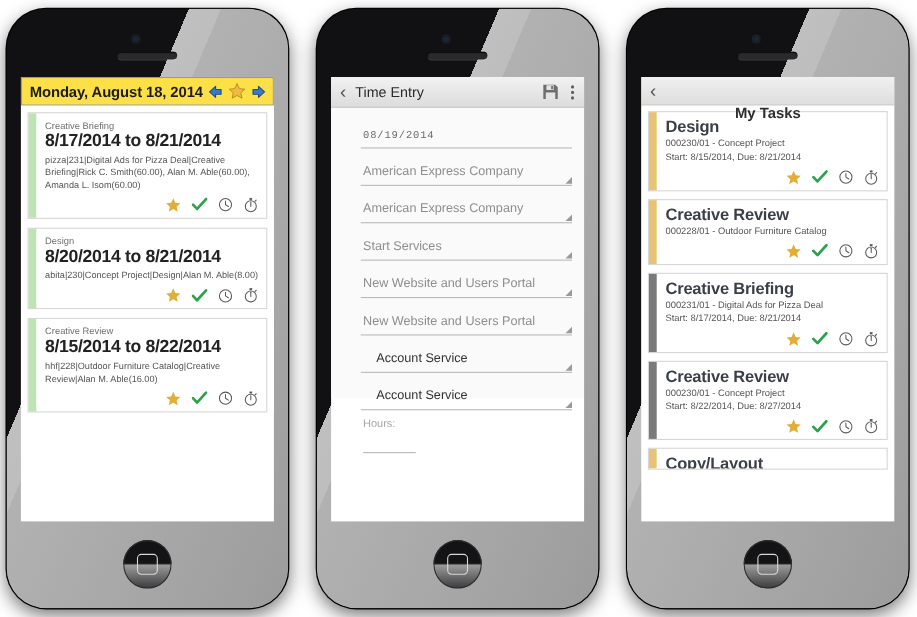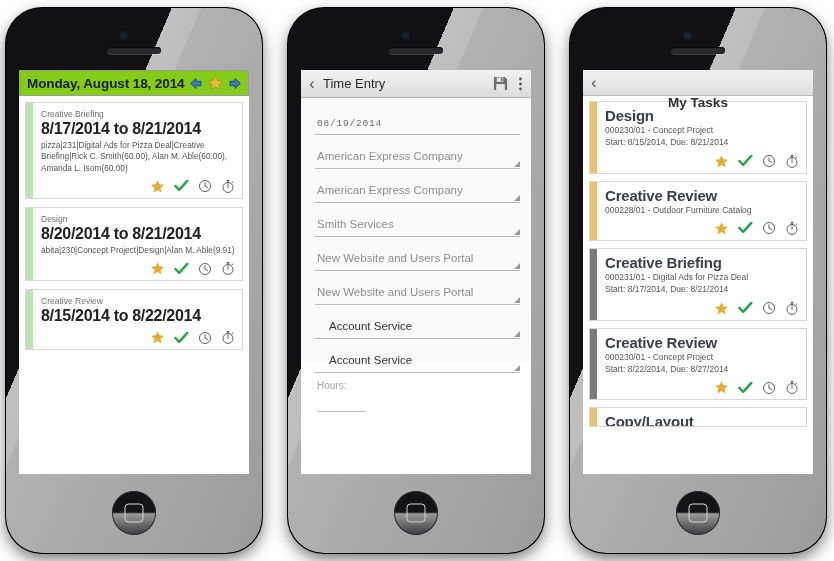--- a/index.html
+++ b/index.html
@@ -35,41 +35,41 @@
              box-shadow:inset 0 0 0 1px #2d2d2f; z-index:3; }
   .homebtn::after { content:""; position:absolute; top:50%; left:50%;
              transform:translate(-50%,-50%); width:17px; height:17px; border-radius:4px;
              border:1.6px solid #d8d8d8; }
 
   
   .screen { position:absolute; left:13px; top:62px; width:230px; height:404px;
             background:#ffffff; overflow:hidden; z-index:4; }
 
   
-  .p1head { height:26px; border:1px solid #9a9a9a; background:#84cc16;
+  .p1head { height:26px; border:1px solid #9a9a9a; background:#fde047;
             display:flex; align-items:center; justify-content:space-between;
             padding:0 6px 0 7px; }
   .p1title { font-size:13.5px; font-weight:bold; color:#1c1c1c; letter-spacing:-.1px; }
   .navicons { display:flex; align-items:center; gap:1px; }
   .list1 { padding:6px 6px 0 6px; background:#fff; }
   .card1 { display:flex; border:1px solid #d8d8d8; background:#fff; margin-bottom:8px; }
   .cbar-green { width:7px; background:#bfe3b4; flex:0 0 7px; }
   .c1body { flex:1; padding:6px 7px 4px 8px; }
   .c1type { font-size:8.5px; color:#6f6f6f; line-height:1.2; }
   .c1dates { font-size:16px; font-weight:bold; color:#222; letter-spacing:-.3px; margin:1px 0 2px; }
   .c1meta { font-size:8.3px; color:#555; line-height:1.35; }
   .iconrow { display:flex; justify-content:flex-end; align-items:center; gap:9px; margin-top:5px; }
 
   
   .p2head { height:28px; background:linear-gradient(180deg,#f2f2f2,#dcdcdc);
             border-bottom:1px solid #b4b4b4; display:flex; align-items:center;
             padding:0 8px; }
   .p2title { flex:1; font-size:13px; color:#2a2a2a; font-weight:normal; }
   .backchev { font-size:17px; color:#555; line-height:1; width:14px; }
-  .form2 { padding:10px 11px 0 14px; background:#fafafa; height:264px; }
+  .form2 { padding:10px 11px 0 27px; background:#fafafa; height:264px; }
   .fld { position:relative; padding:4px 0 4px 2px; border-bottom:1px solid #b9b9b9; margin-bottom:7px; }
   .fld .val { font-size:11.5px; color:#8e8e8e; }
   .fld.active .val { color:#333;margin-left:12px; }
   .fld.date .val { font-family:"Liberation Mono", monospace; font-size:9.5px; color:#6a6a6a;
                    letter-spacing:.8px; }
   .fld.sel::after { content:""; position:absolute; right:0; bottom:1px;
                     border-left:6px solid transparent; border-bottom:6px solid #9a9a9a; }
   .lbl2 { font-size:10px; color:#a6a6a6; padding-left:2px; }
   .hoursline { width:48px; border-bottom:1px solid #b9b9b9; margin:20px 0 4px 2px; }
   .commentsbox { height:78px; border-bottom:1px solid #c4c4c4; margin-top:2px; }
@@ -156,21 +156,21 @@
               </span>
             </div>
           </div>
         </div>
 
         <div class="card1">
           <div class="cbar-green"></div>
           <div class="c1body">
             <div class="c1type">Design</div>
             <div class="c1dates">8/20/2014 to 8/21/2014</div>
-            <div class="c1meta">abita|230|Concept Project|Design|Alan M. Able(9.91)</div>
+            <div class="c1meta">abita|230|Concept Project|Design|Alan M. Able(8.00)</div>
             <div class="iconrow">
               <span>
                 <svg width="15" height="15" viewBox="0 0 16 16">
                     <path d="M8 1.2 L10 5.7 L14.9 6.2 L11.3 9.5 L12.3 14.3 L8 11.8 L3.7 14.3 L4.7 9.5 L1.1 6.2 L6 5.7 Z" fill="#e2ad39"></path>
                   </svg>
               </span>
               <span>
                 <svg width="15" height="14" viewBox="0 0 16 14">
                     <path d="M1.5 7 L5.5 11.2 L14.2 1.6" fill="none" stroke="#2aa34a" stroke-width="2.6" stroke-linecap="round" stroke-linejoin="round"></path>
                   </svg>
@@ -191,20 +191,21 @@
               </span>
             </div>
           </div>
         </div>
 
         <div class="card1">
           <div class="cbar-green"></div>
           <div class="c1body">
             <div class="c1type">Creative Review</div>
             <div class="c1dates">8/15/2014 to 8/22/2014</div>
+            <div class="c1meta">hhf|228|Outdoor Furniture Catalog|Creative Review|Alan M. Able(16.00)</div>
             <div class="iconrow">
               <span>
                 <svg width="15" height="15" viewBox="0 0 16 16">
                     <path d="M8 1.2 L10 5.7 L14.9 6.2 L11.3 9.5 L12.3 14.3 L8 11.8 L3.7 14.3 L4.7 9.5 L1.1 6.2 L6 5.7 Z" fill="#e2ad39"></path>
                   </svg>
               </span>
               <span>
                 <svg width="15" height="14" viewBox="0 0 16 14">
                     <path d="M1.5 7 L5.5 11.2 L14.2 1.6" fill="none" stroke="#2aa34a" stroke-width="2.6" stroke-linecap="round" stroke-linejoin="round"></path>
                   </svg>
@@ -263,21 +264,21 @@
         <div class="fld date">
           <span class="val">08/19/2014</span>
         </div>
         <div class="fld sel">
           <span class="val">American Express Company</span>
         </div>
         <div class="fld sel">
           <span class="val">American Express Company</span>
         </div>
         <div class="fld sel">
-          <span class="val">Smith Services</span>
+          <span class="val">Start Services</span>
         </div>
         <div class="fld sel">
           <span class="val">New Website and Users Portal</span>
         </div>
         <div class="fld sel">
           <span class="val">New Website and Users Portal</span>
         </div>
         <div class="fld sel active">
           <span class="val">Account Service</span>
         </div>

